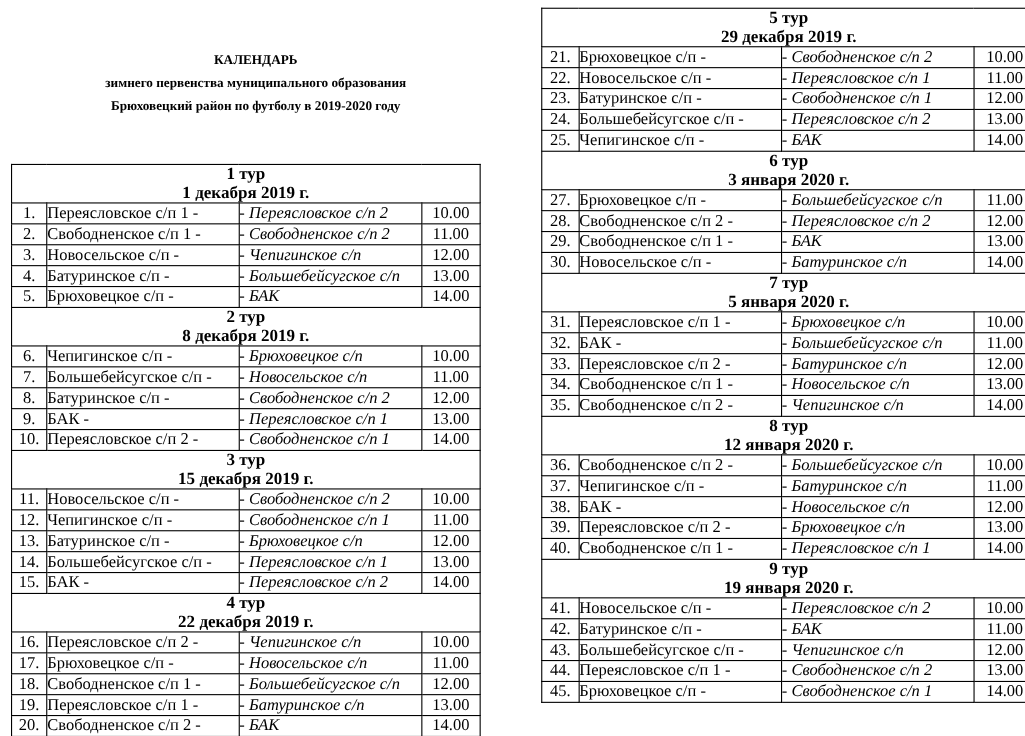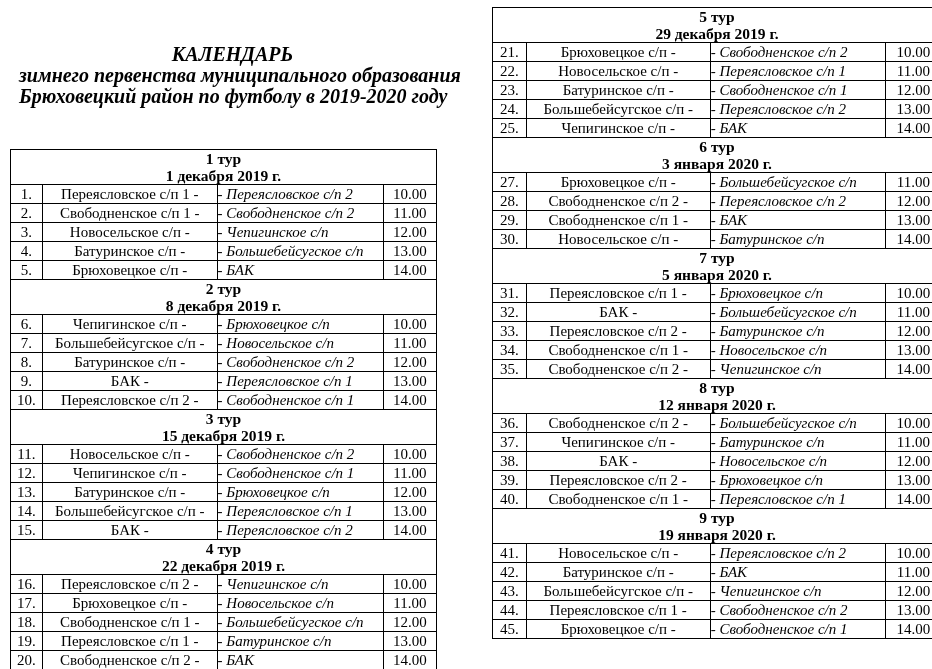--- a/index.html
+++ b/index.html
@@ -17,24 +17,23 @@
   }
   .col-left  { position: absolute; left: 10px;  top: 0;   width: 427px; }
   .col-right { position: absolute; left: 492px; top: 7px; width: 450px; }
 
   .doc-title {
     margin-top: 44px;
     margin-left: 9px;
     width: 427px;
     text-align: center;
     font-weight: bold;
-    font-size: 20px;
+    font-size: 12px;
     line-height: 21px;
     white-space: nowrap;
-    font-style: italic;
   }
 
   table.cal {
     border-collapse: collapse;
     table-layout: fixed;
     width: 100%;
     margin-top: 0;
   }
   .col-left table.cal { margin-top: 42px; }
 
@@ -51,21 +50,21 @@
     line-height: 17px;
     padding: 0;
   }
   .match-row td {
     height: 18px;
     font-size: 15px;
     line-height: 18px;
     padding: 0;
   }
   .c-num  { text-align: center;   padding-left: 5px;  }
-  .c-home { text-align: center;  padding-right: 8px; }
+  .c-home { text-align: left;  padding-right: 8px; }
   .c-away { text-align: left;   padding-left: 5px; font-style: italic;  }
   .c-time { text-align: center; font-family: Liberation Serif, serif; }
 </style>
 </head>
 <body>
 
 <div class="page">
 
   <div class="col-left">
     <div class="doc-title">

